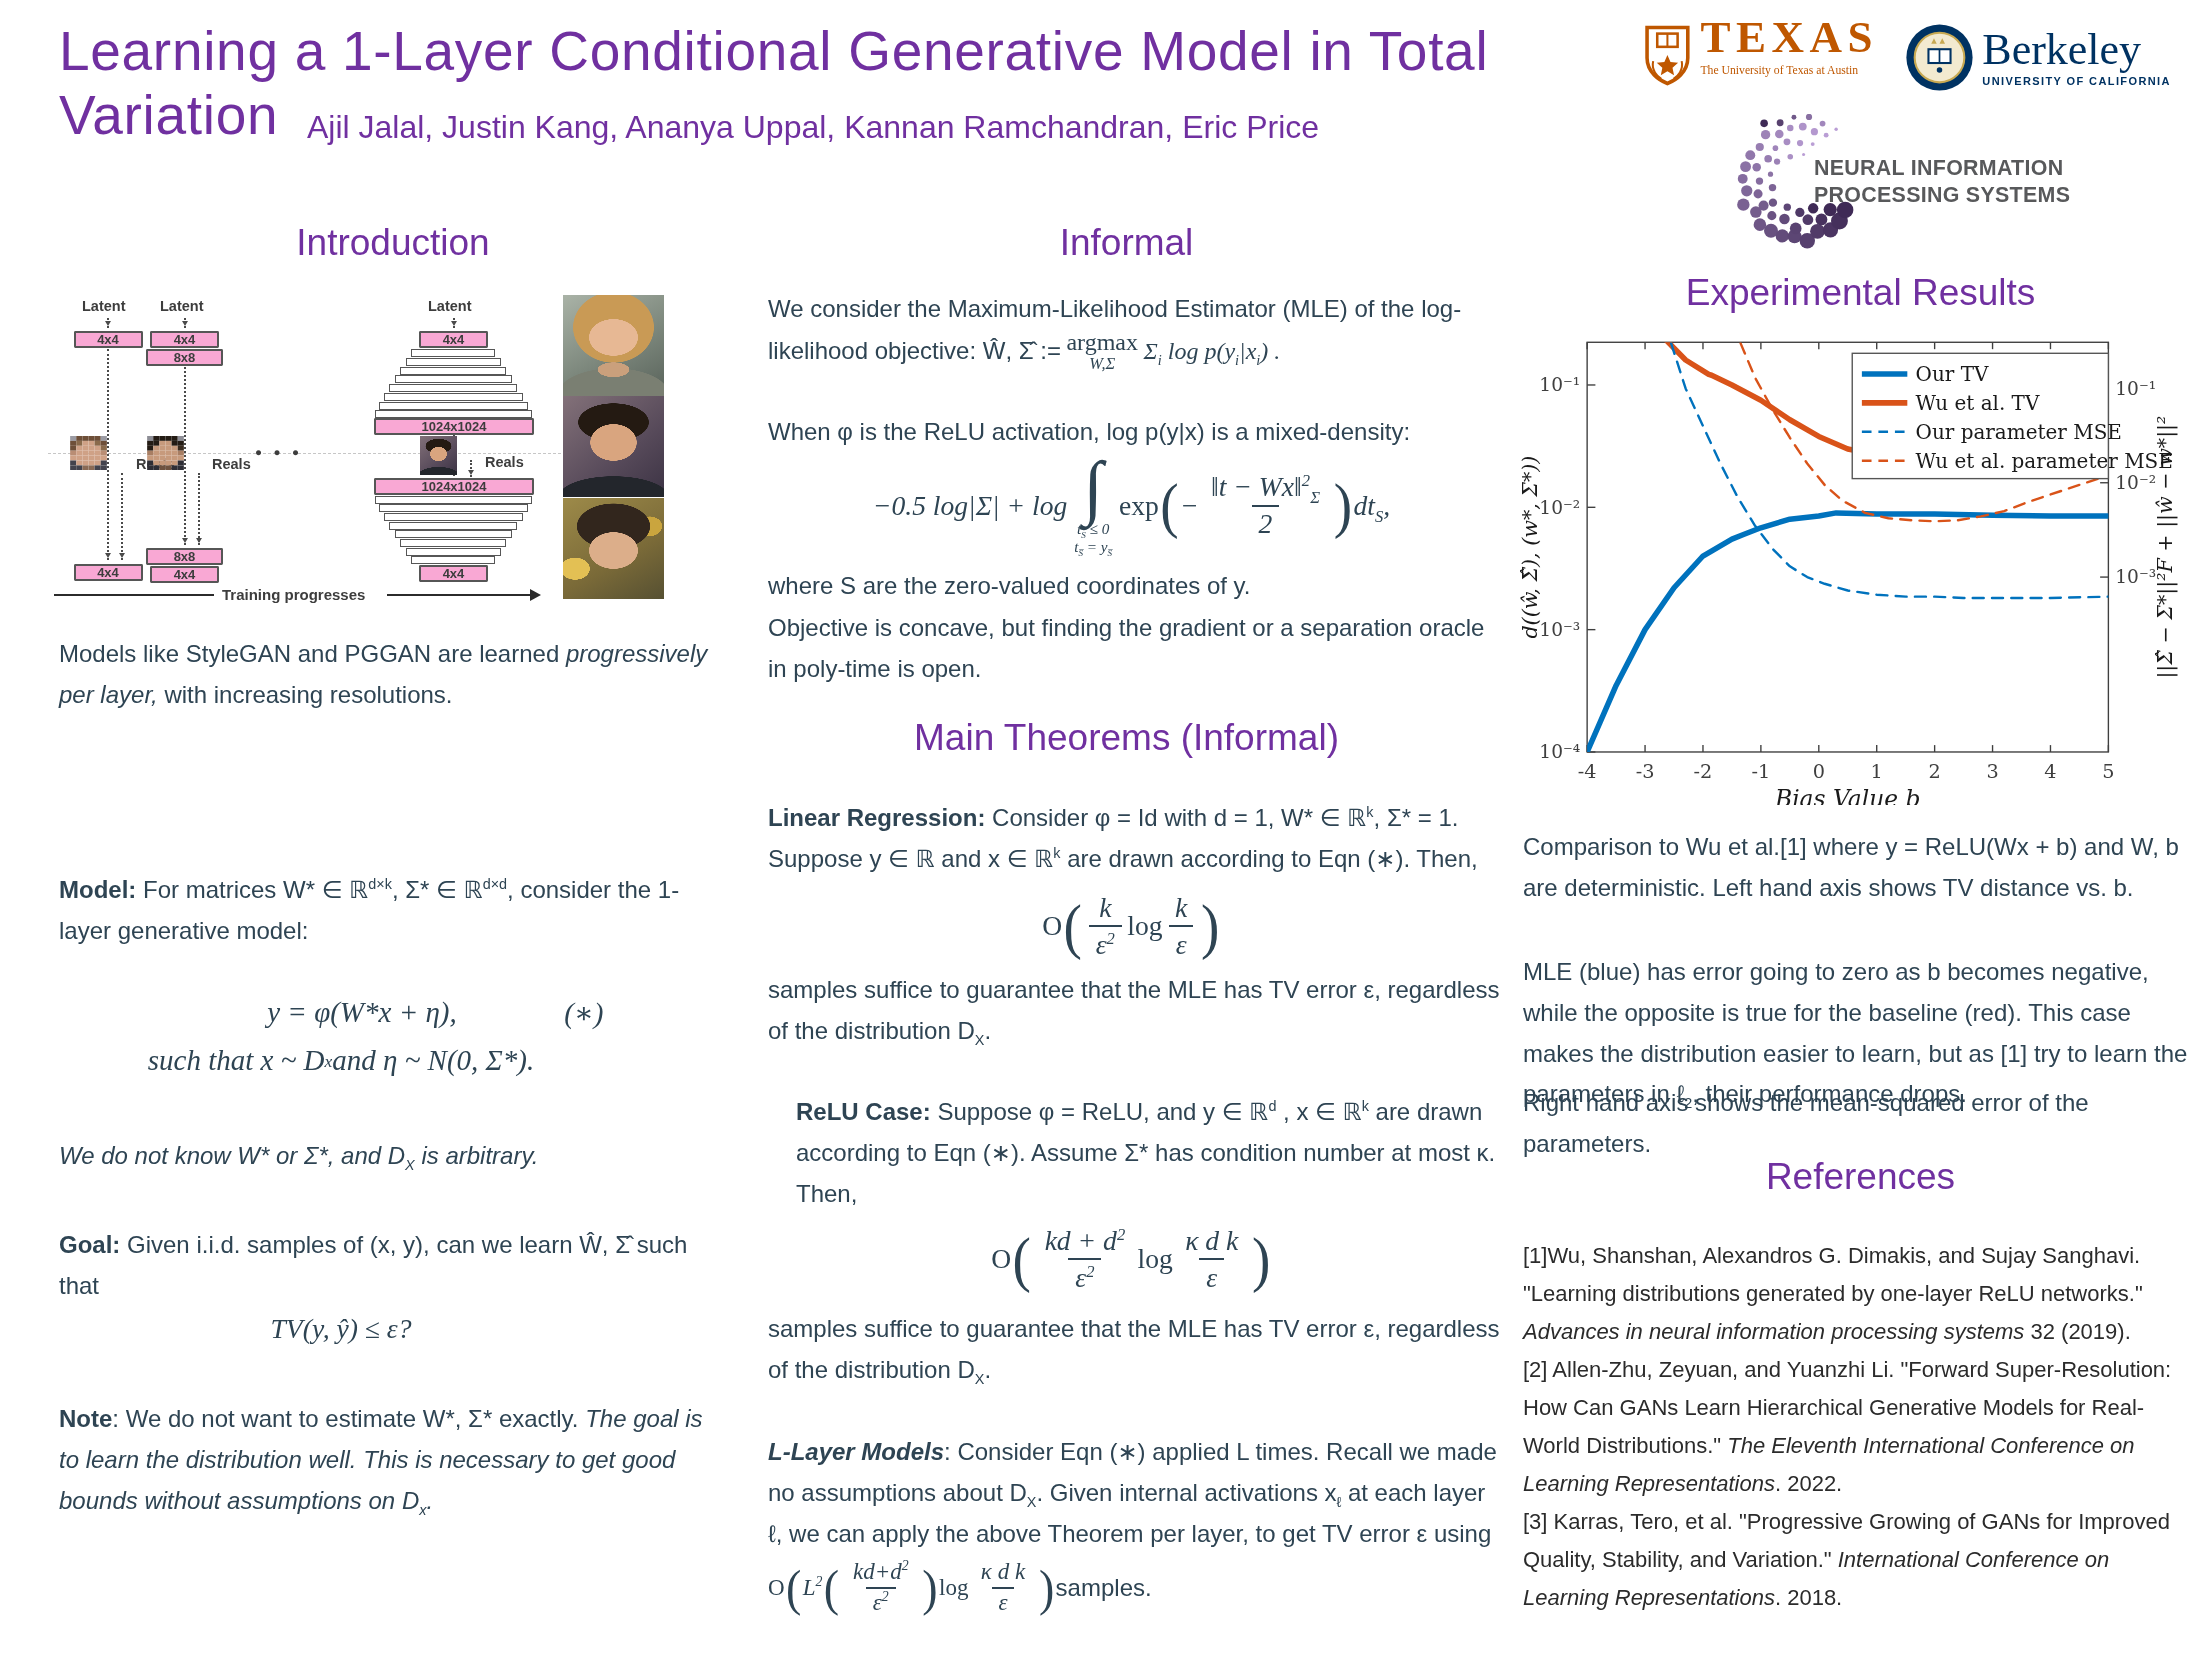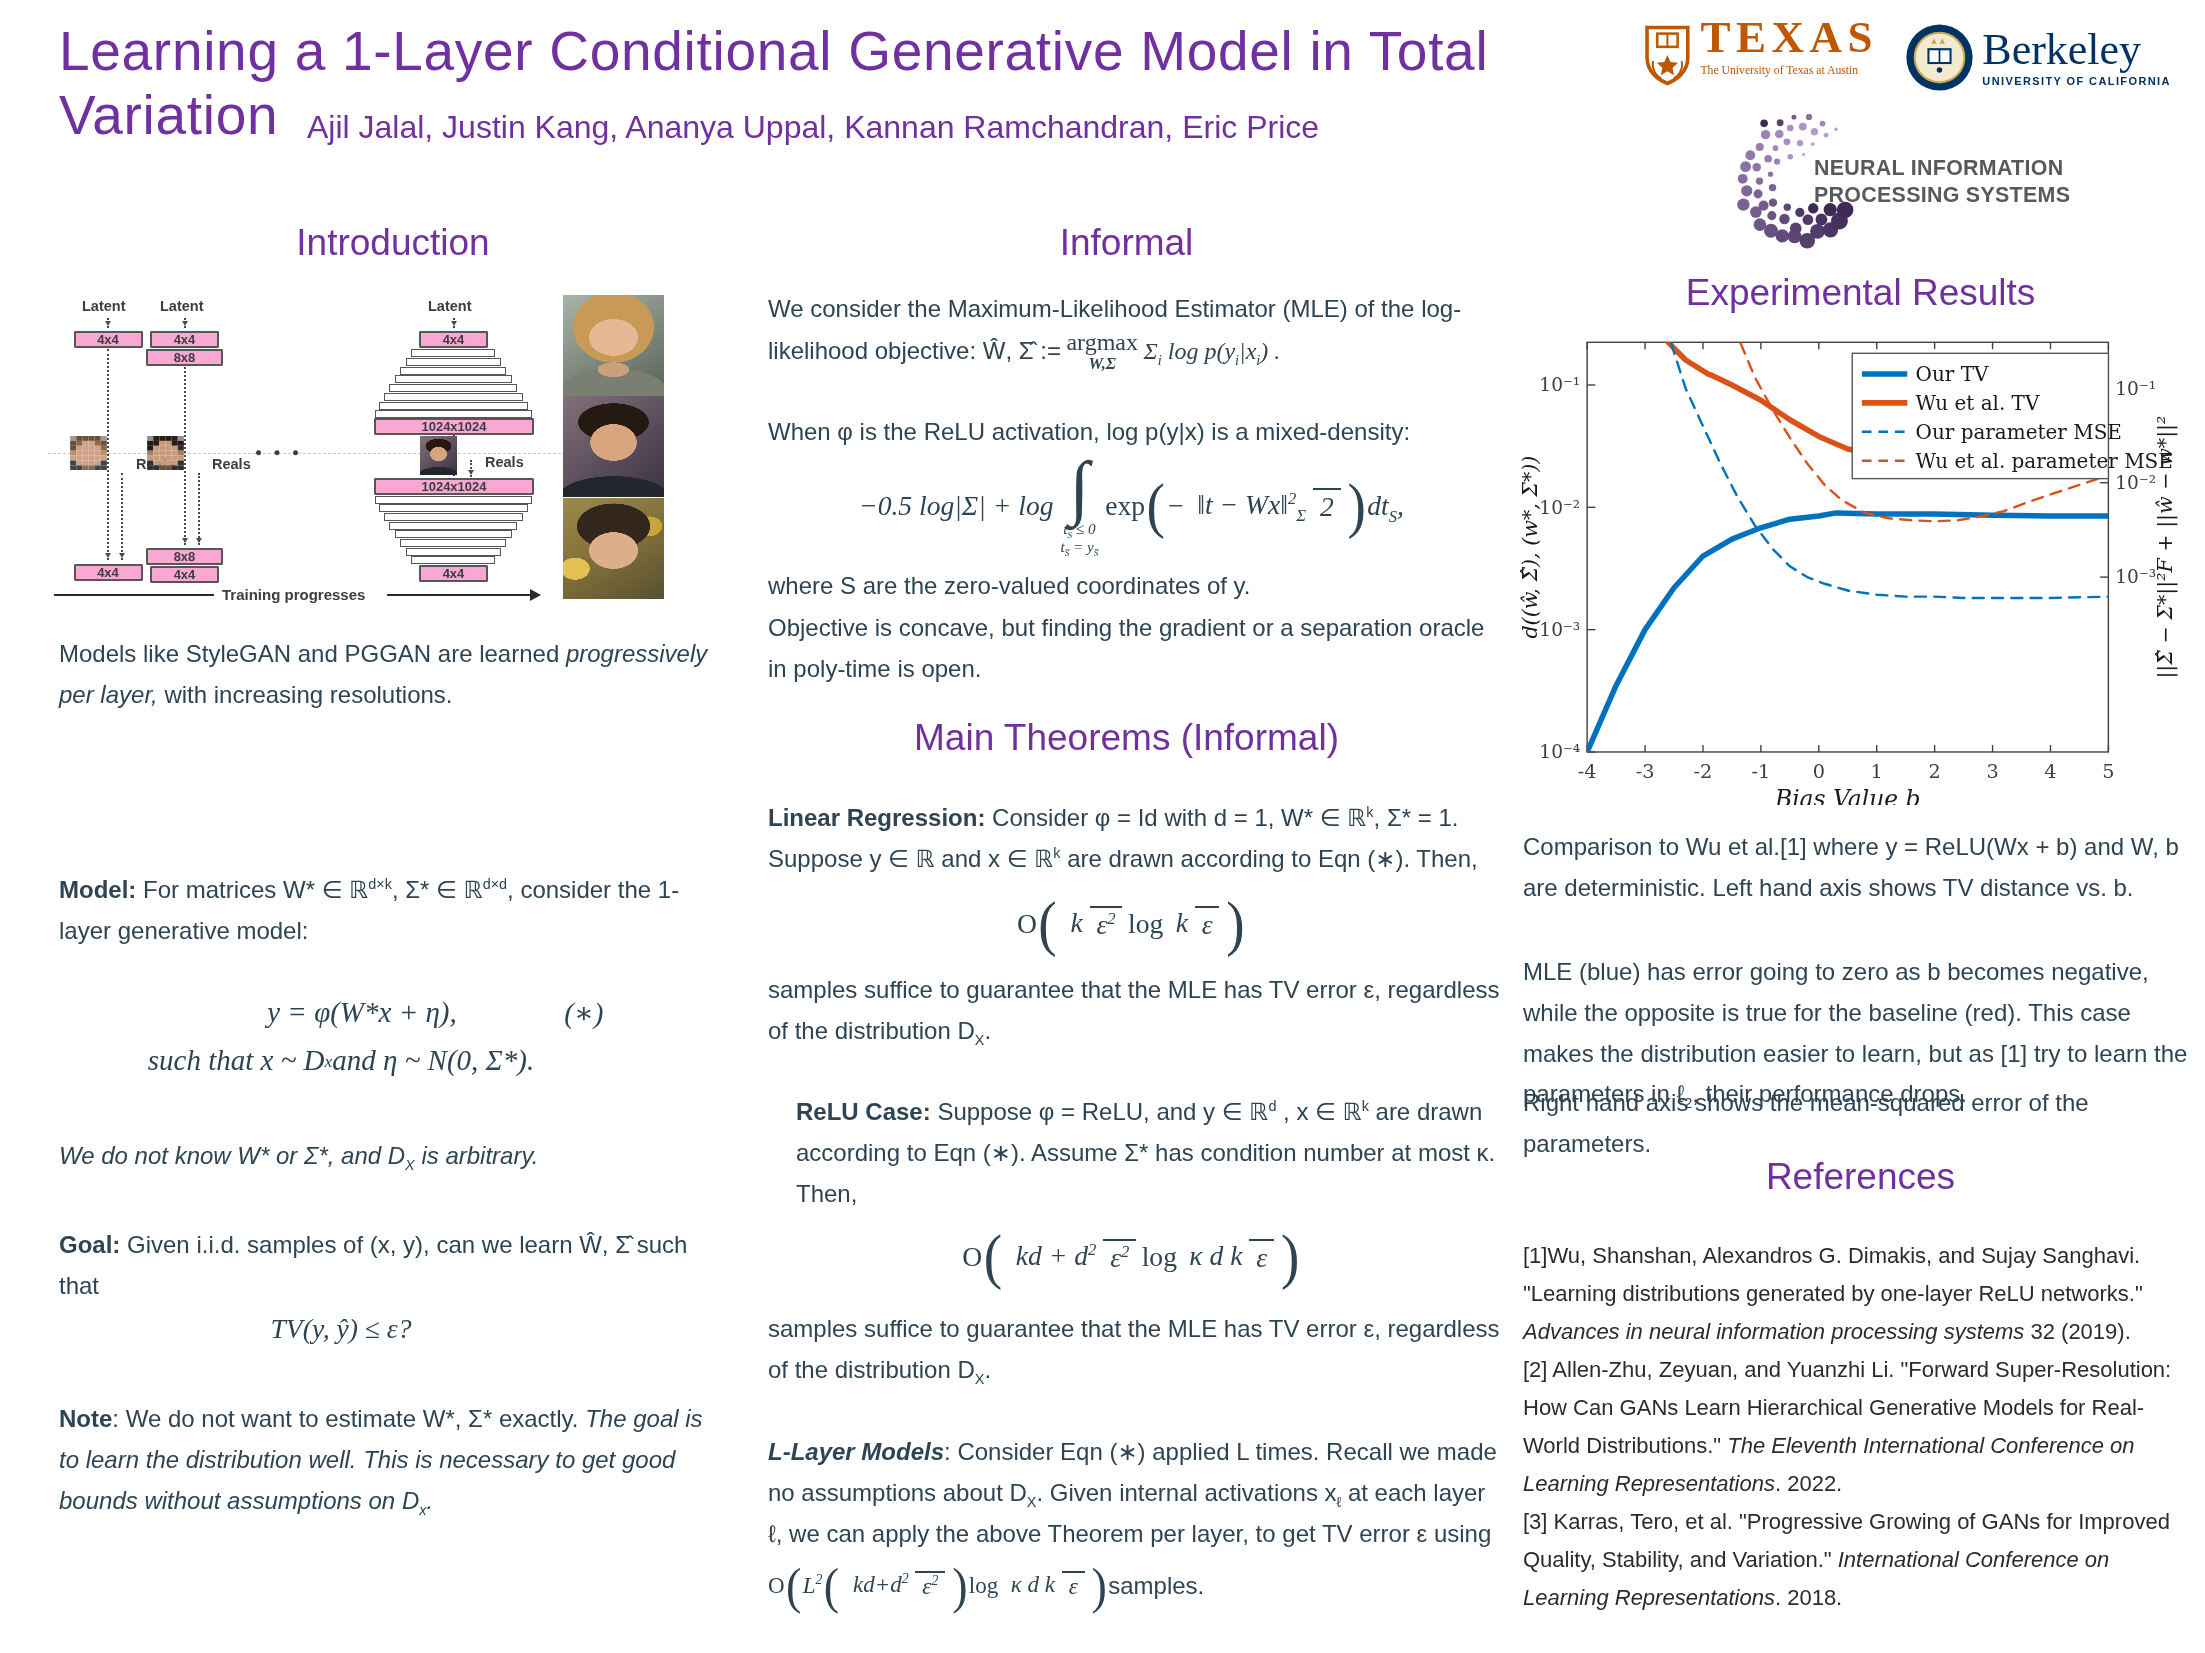--- a/index.html
+++ b/index.html
@@ -11,26 +11,26 @@
   .heading{position:absolute;font-size:37px;color:#7030A0;text-align:center;}
   .para{position:absolute;font-size:24px;line-height:1.7;color:#2e4453;}
   .para b{color:#2e4453;}
   .it{font-style:italic;}
   sup{font-size:60%;vertical-align:super;line-height:0;}
   sub{font-size:60%;vertical-align:sub;line-height:0;}
   .math{font-family:"Liberation Serif","DejaVu Serif",serif;font-style:italic;}
   .mrow{position:absolute;display:flex;align-items:center;justify-content:center;
         font-family:"Liberation Serif","DejaVu Serif",serif;font-style:italic;font-size:29px;color:#2e4453;}
   .mrow .rm{font-style:normal;}
-  .frac{display:inline-flex;flex-direction:row;align-items:center;margin:0 5.5px;line-height:1.15;}
+  .frac{display:inline-flex;flex-direction:column;align-items:center;margin:0 5.5px;line-height:1.15;}
   .frac .bot{border-top:2.1px solid currentColor;padding:1.4px 6.9px 0;}
   .frac .top{padding:0 6.9px 1.4px;}
   .bigp{font-size:200%;font-weight:300;transform:scaleY(1.1);margin:0 1.4px;}
   .stack{display:inline-flex;flex-direction:column;align-items:center;line-height:1.1;margin:0 5.5px;}
-  .stack .under{font-size:68%;font-weight:bold;}
+  .stack .under{font-size:68%;}
   .intcol{display:inline-flex;flex-direction:column;align-items:center;margin:0 6.9px;line-height:1;}
   .intsym{font-size:260%;line-height:.9;}
   .intcond{font-size:55%;line-height:1.2;font-style:italic;}
   
   .diagram{position:absolute;left:48px;top:286px;width:634px;height:345px;}
   .dbox{position:absolute;border:2.1px solid #565656;background:#f9a8d4;color:#3d3d3d;
         font-weight:bold;font-size:13px;display:flex;align-items:center;justify-content:center;
         font-family:"Liberation Sans",sans-serif;box-sizing:border-box;border-radius:1.4px;}
   .dbar{position:absolute;border:1.4px solid #565656;background:#fff;box-sizing:border-box;}
   .dlabel{position:absolute;font-weight:bold;font-size:14.5px;color:#3d3d3d;}

